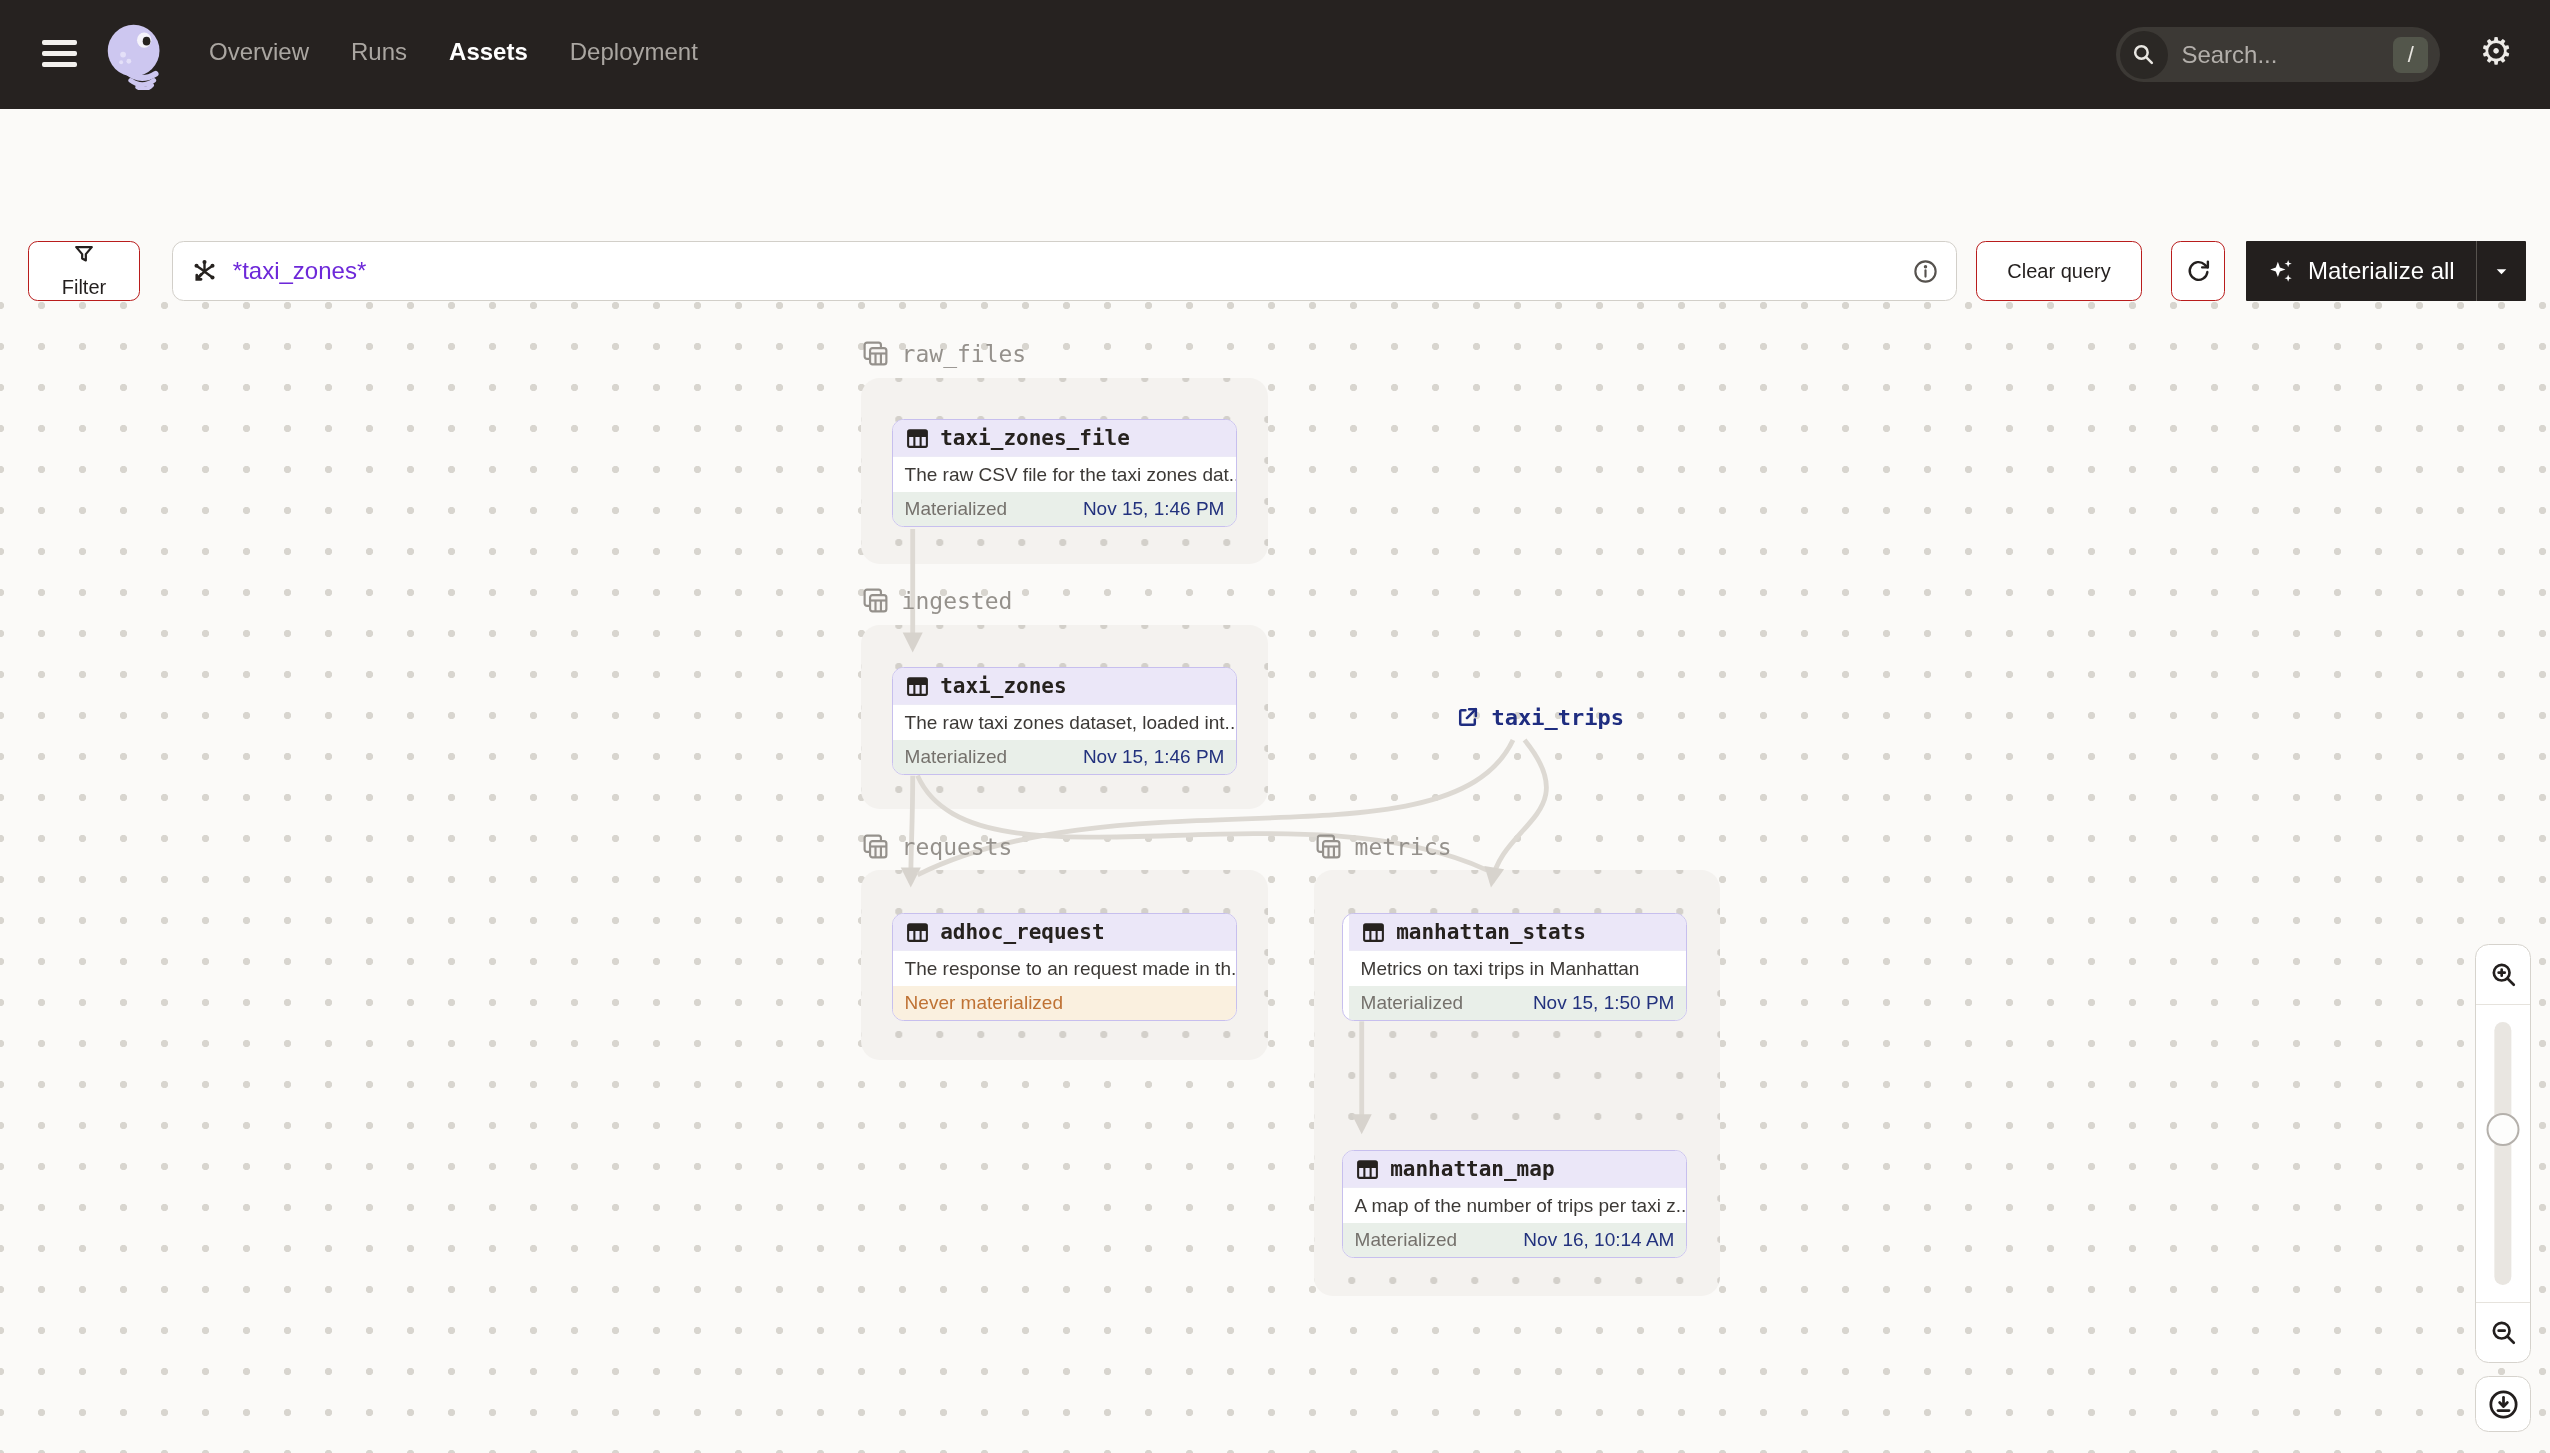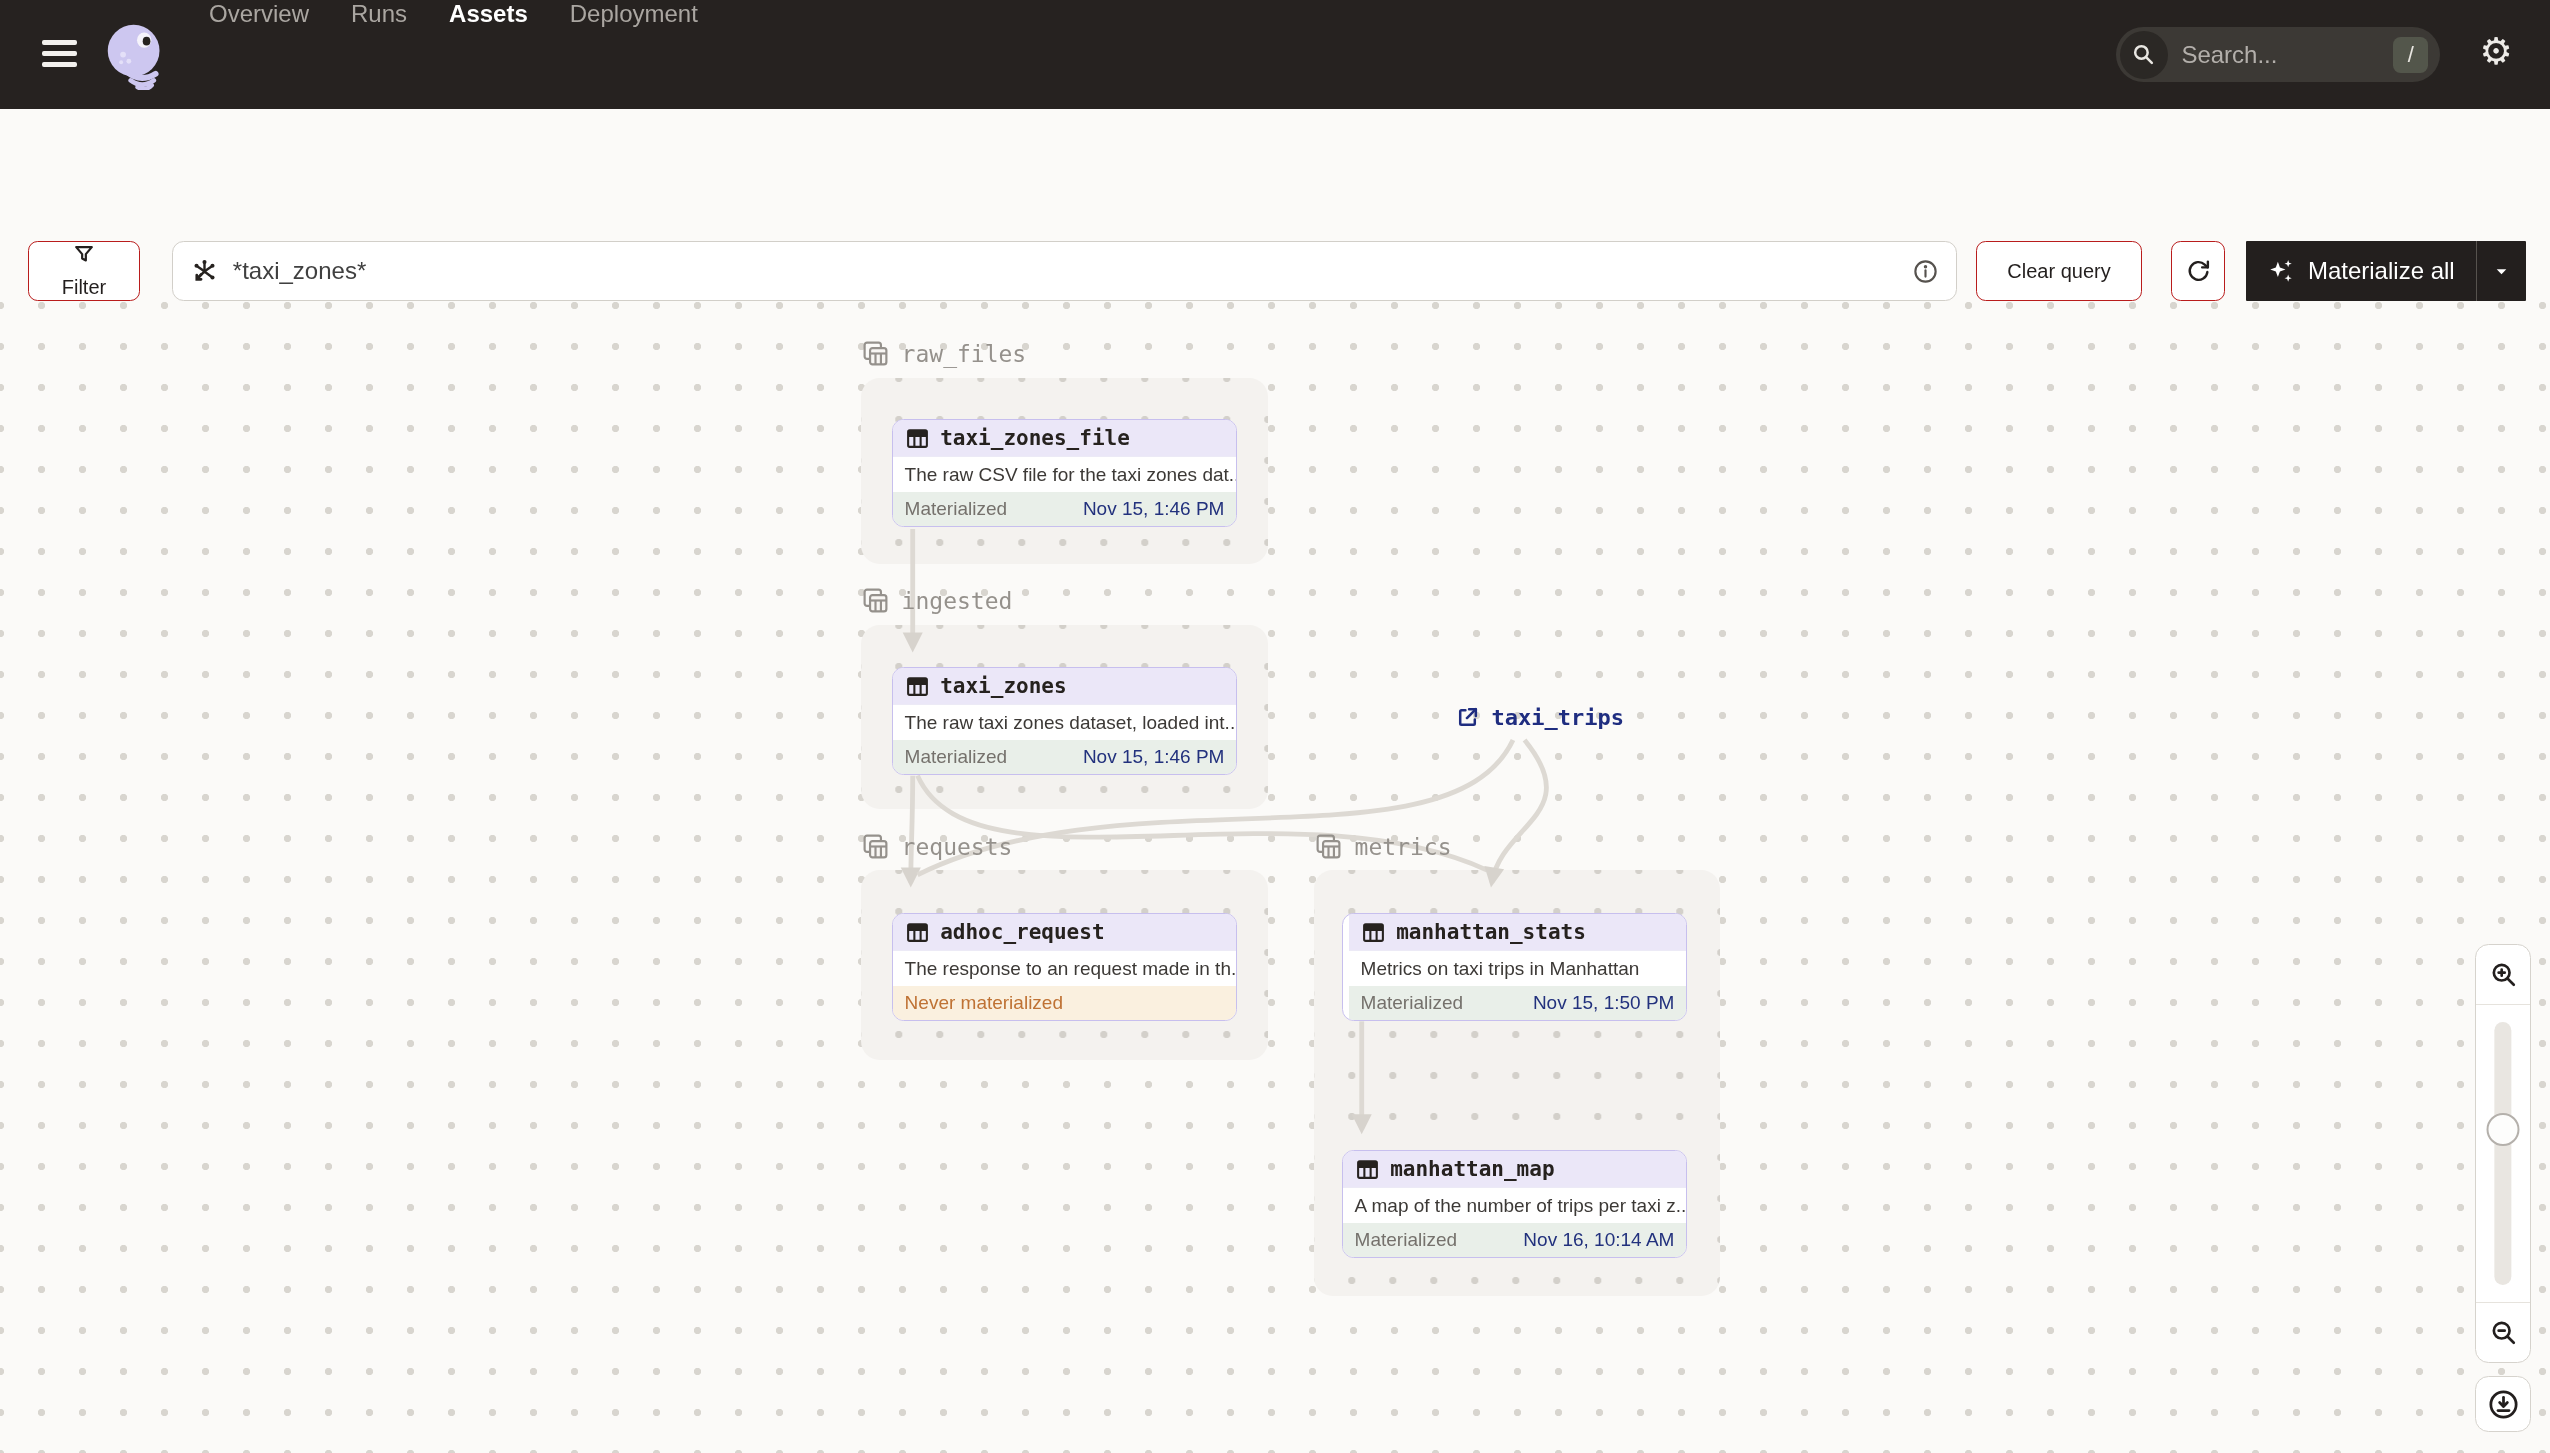--- a/index.html
+++ b/index.html
@@ -5,40 +5,40 @@
   html,body{margin:0;padding:0;}
   body{font-family:"Liberation Sans","DejaVu Sans",sans-serif;}
   .app{position:relative;width:2550px;height:1453px;overflow:hidden;background:#fbfaf8;}
   .mono{font-family:"DejaVu Sans Mono","Liberation Mono",monospace;}
 
   
   .topnav{position:absolute;left:0;top:0;width:2550px;height:109px;background:#262220;}
   .burger{position:absolute;left:42px;top:40px;width:35px;height:27px;display:flex;flex-direction:column;justify-content:space-between;cursor:pointer;}
   .burger div{height:4.8px;background:#f3f1ee;border-radius:1.9px;}
   .logo{position:absolute;left:102px;top:21px;width:69px;height:69px;}
-  .navlinks{position:absolute;left:209px;top:0;height:104px;display:flex;gap:42px;font-size:24px;}
+  .navlinks{position:absolute;left:209px;top:0;height:104px;display:flex;align-items:center;gap:42px;font-size:24px;}
   .navlink{color:#aaa6a1;cursor:pointer;}
   .navlink.active{color:#ffffff;font-weight:bold;}
   .search{position:absolute;right:110px;top:27px;width:324px;height:55px;background:#3c3935;border-radius:28px;display:flex;align-items:center;}
   .search-iconwrap{width:48px;height:48px;margin-left:3.9px;border-radius:50%;background:#2b2825;display:flex;align-items:center;justify-content:center;}
   .search-text{flex:1;margin-left:13.5px;color:#b3afab;font-size:24px;}
   .slash-badge{width:35px;height:36px;margin-right:11.6px;border-radius:7.7px;background:#53564b;color:#e9e7e2;font-size:22px;display:flex;align-items:center;justify-content:center;}
   .gear{position:absolute;right:33px;top:31px;width:42px;height:42px;color:#edebe7;font-size:37px;line-height:42px;text-align:center;cursor:pointer;}
 
   
   .pagehead{position:absolute;left:0;top:109px;width:2550px;height:111px;background:#fbfaf8;border-bottom:1px solid #e5e2dc;}
   .pagetitle{position:absolute;left:45px;top:50%;transform:translateY(-50%);font-size:30px;font-weight:bold;color:#231f1e;}
   .btn{display:inline-flex;align-items:center;gap:11.6px;background:#fff;border:1px solid #b91c1c;border-radius:9.6px;color:#231f1e;font-size:20px;cursor:pointer;box-sizing:border-box;justify-content:center;flex-direction:column;}
   .reload-btn{position:absolute;right:40px;top:141px;height:50px;padding:0 21px;}
 
   
   .toolbar{position:absolute;left:0;top:241px;width:2550px;height:60px;}
   .filter-btn{position:absolute;left:28px;top:0;width:112px;height:60px;}
   .query{position:absolute;left:172px;top:0;width:1785px;height:60px;background:#fff;border:1px solid #d2cfc9;border-radius:11.6px;display:flex;align-items:center;box-sizing:border-box;padding:0 17.3px;}
-  .query-text{flex:1;margin-left:13.5px;font-size:24px;color:#404040;font-weight:500;}
+  .query-text{flex:1;margin-left:13.5px;font-size:24px;color:#6d28d9;font-weight:500;}
   .clear-btn{position:absolute;left:1976px;top:0;width:166px;height:60px;}
   .refresh-btn{position:absolute;left:2171px;top:0;width:54px;height:60px;}
   .mat-btn{position:absolute;left:2246px;top:0;width:280px;height:60px;background:#231f1e;border-radius:1px;display:flex;align-items:stretch;color:#fff;cursor:pointer;}
   .mat-main{flex:1;display:flex;align-items:center;justify-content:center;gap:11.6px;font-size:24px;}
   .mat-caret{width:49px;border-left:1px solid #56524e;display:flex;align-items:center;justify-content:center;}
 
   
   .canvas{position:absolute;left:0;top:301px;width:2550px;height:1153px;
     background-image:radial-gradient(circle,#d8d5cf 3.4px,transparent 3.9px);
     background-size:41px 41px;background-position:21px 25px;}

